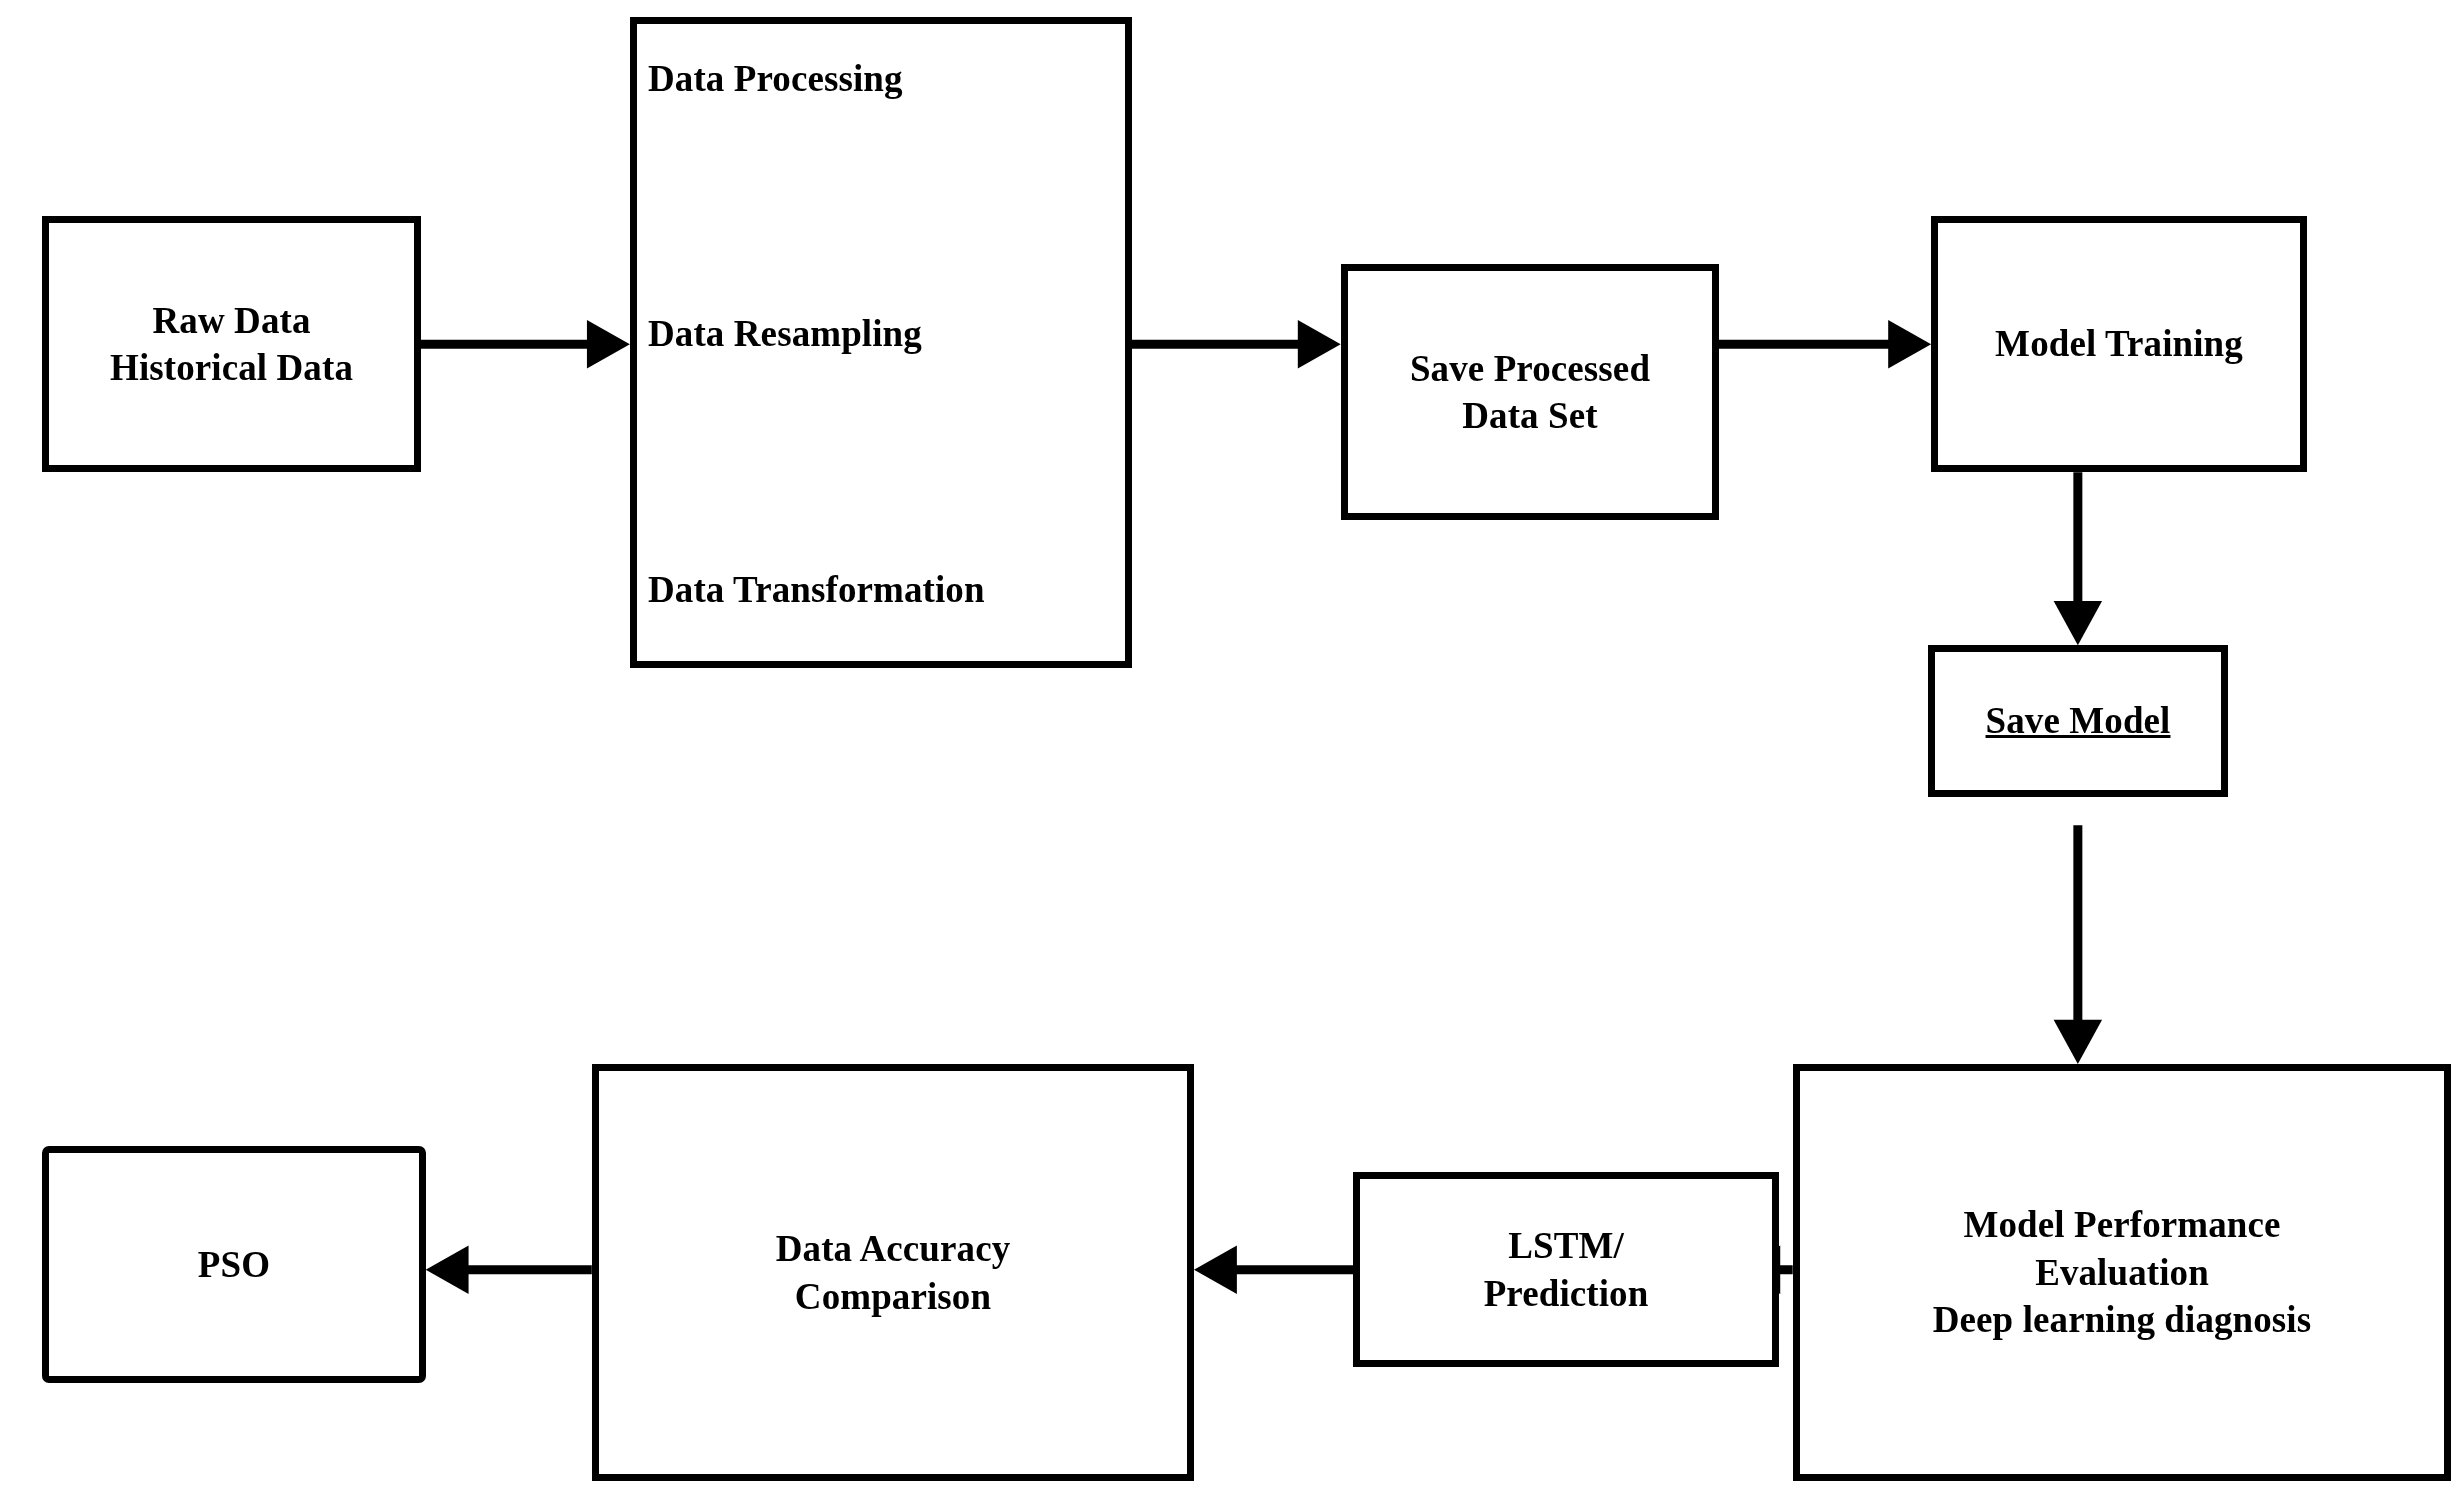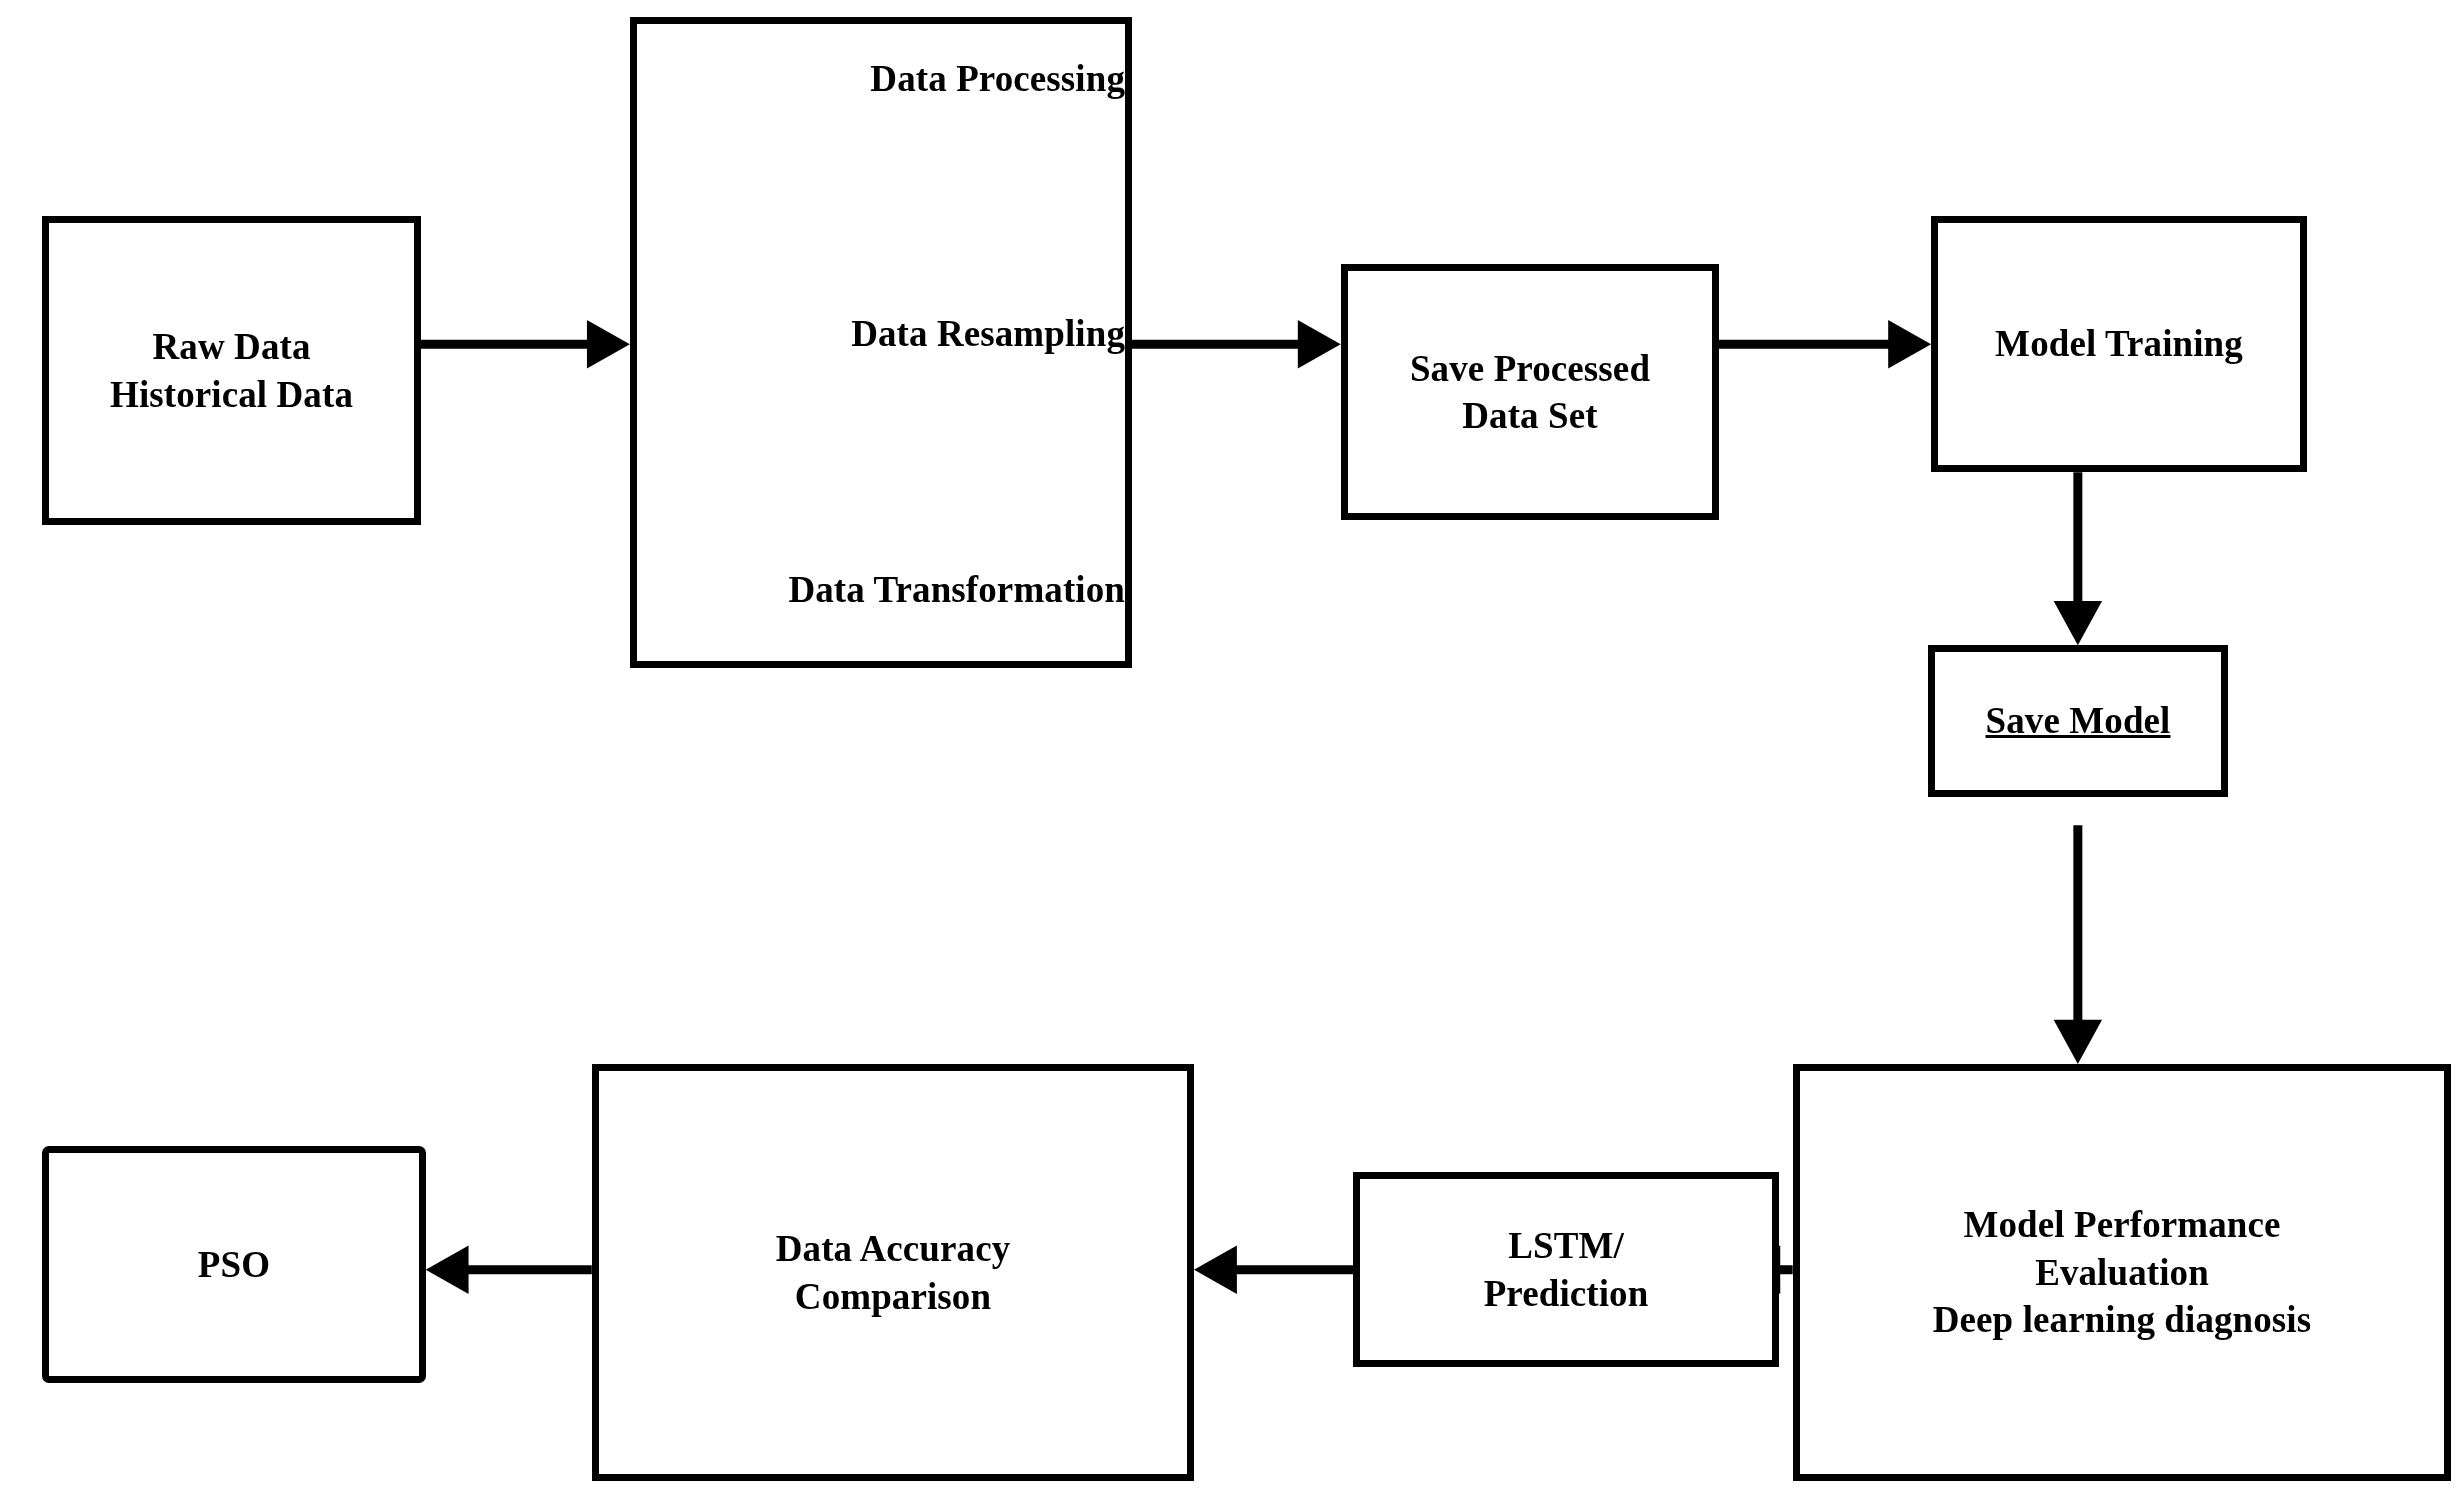--- a/index.html
+++ b/index.html
@@ -25,21 +25,21 @@
     align-items: center;
     justify-content: center;
     text-align: center;
     color: #000000;
     font-weight: bold;
     font-size: 37px;
     line-height: 1.28;
     letter-spacing: 0.1px;
   }
   .node.left-align {
-    align-items: flex-end;
+    align-items: flex-start;
     text-align: left;
     justify-content: space-between;
     padding: 30.5px 0 48px 11px;
   }
   .node .line {
     display: block;
     white-space: nowrap;
   }
   .edges {
     position: absolute;
@@ -98,21 +98,21 @@
       <line x1="1955" y1="1834" x2="1750" y2="1834"></line>
       <polygon points="1725,1834 1787,1799 1787,1869"></polygon>
     </g>
 
     <g>
       <line x1="855" y1="1834" x2="640" y2="1834"></line>
       <polygon points="615,1834 677,1799 677,1869"></polygon>
     </g>
   </svg>
 
-  <div class="node" style="left:42px; top:216px; width:379px; height:309px;">
+  <div class="node" style="left:42px; top:216px; width:379px; height:256px;">
     <span class="line">Raw Data</span>
     <span class="line">Historical Data</span>
   </div>
 
   <div class="node left-align" style="left:630px; top:17.3px; width:502px; height:651px;">
     <span class="line">Data Processing</span>
     <span class="line">Data Resampling</span>
     <span class="line">Data Transformation</span>
   </div>
 

